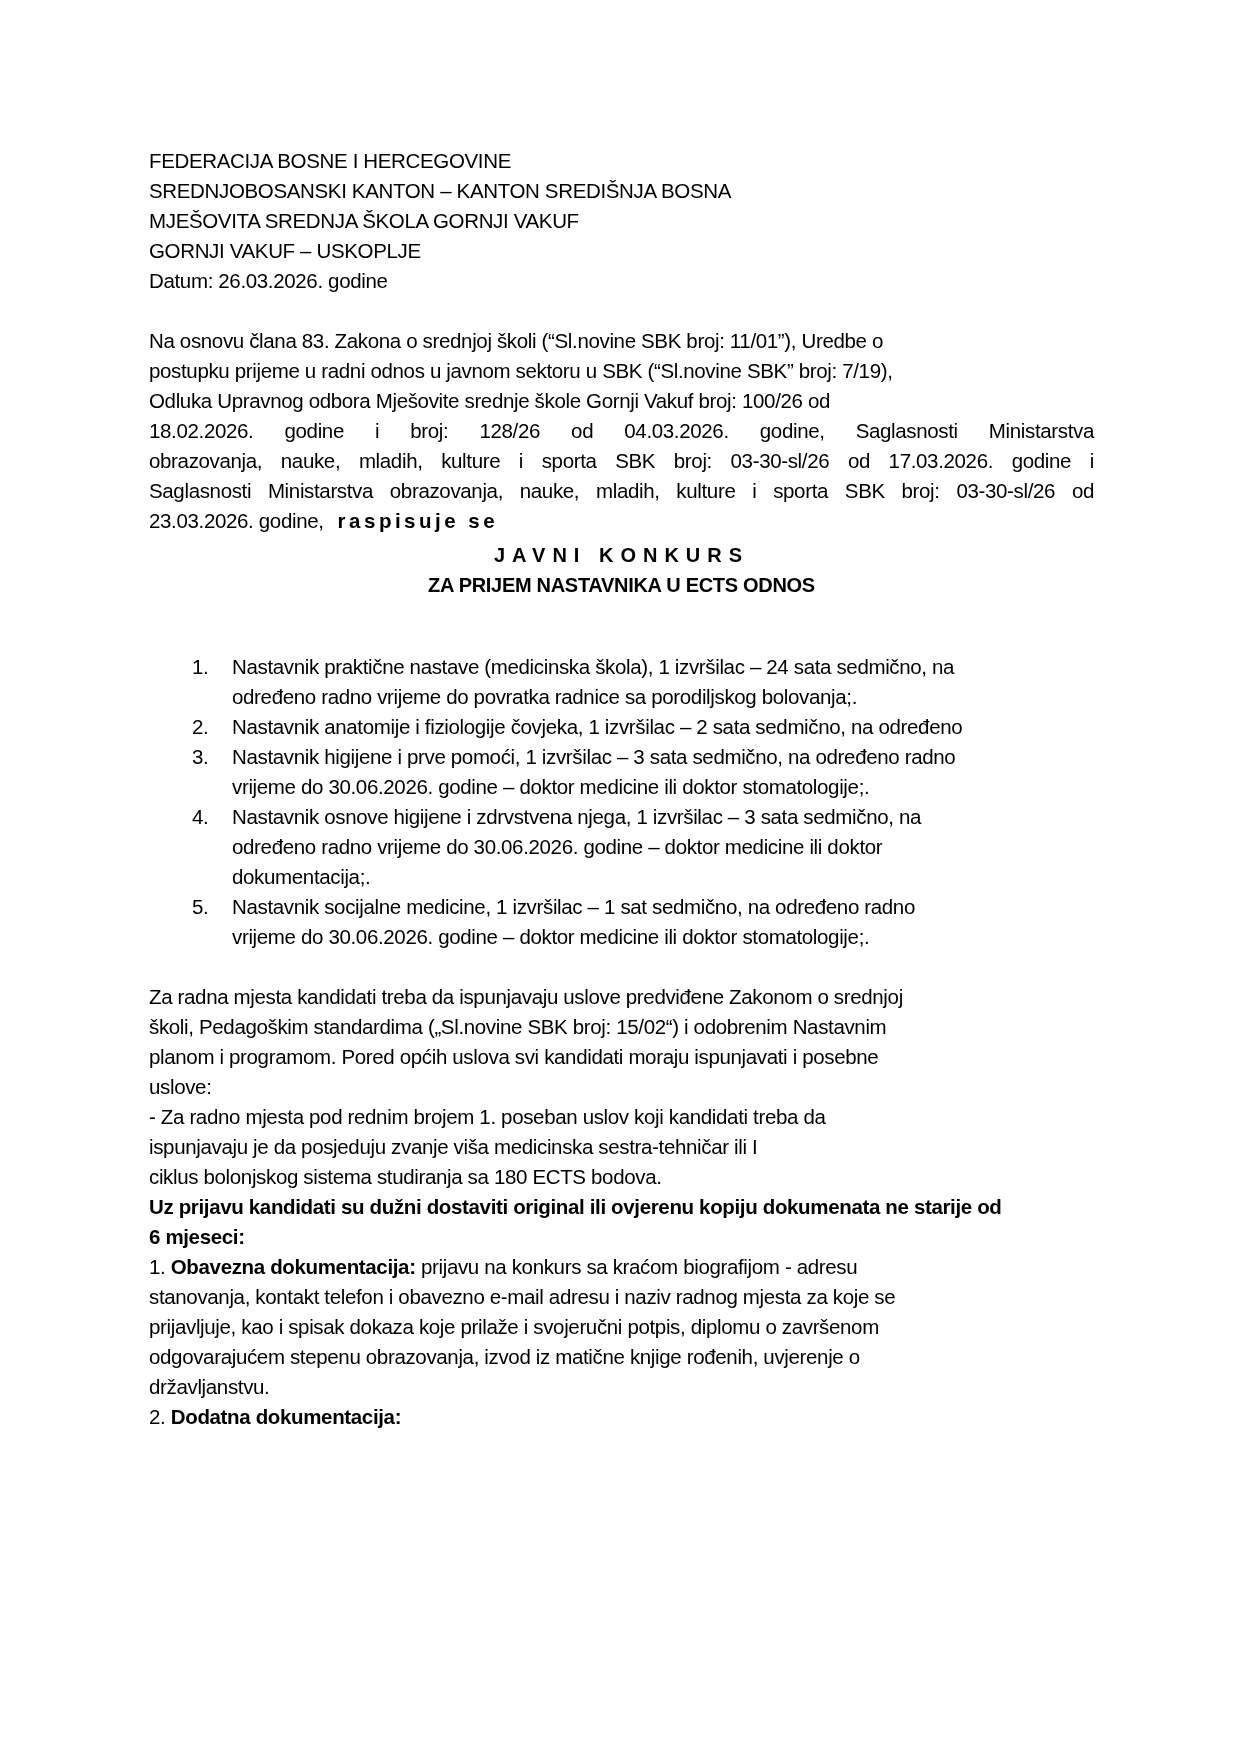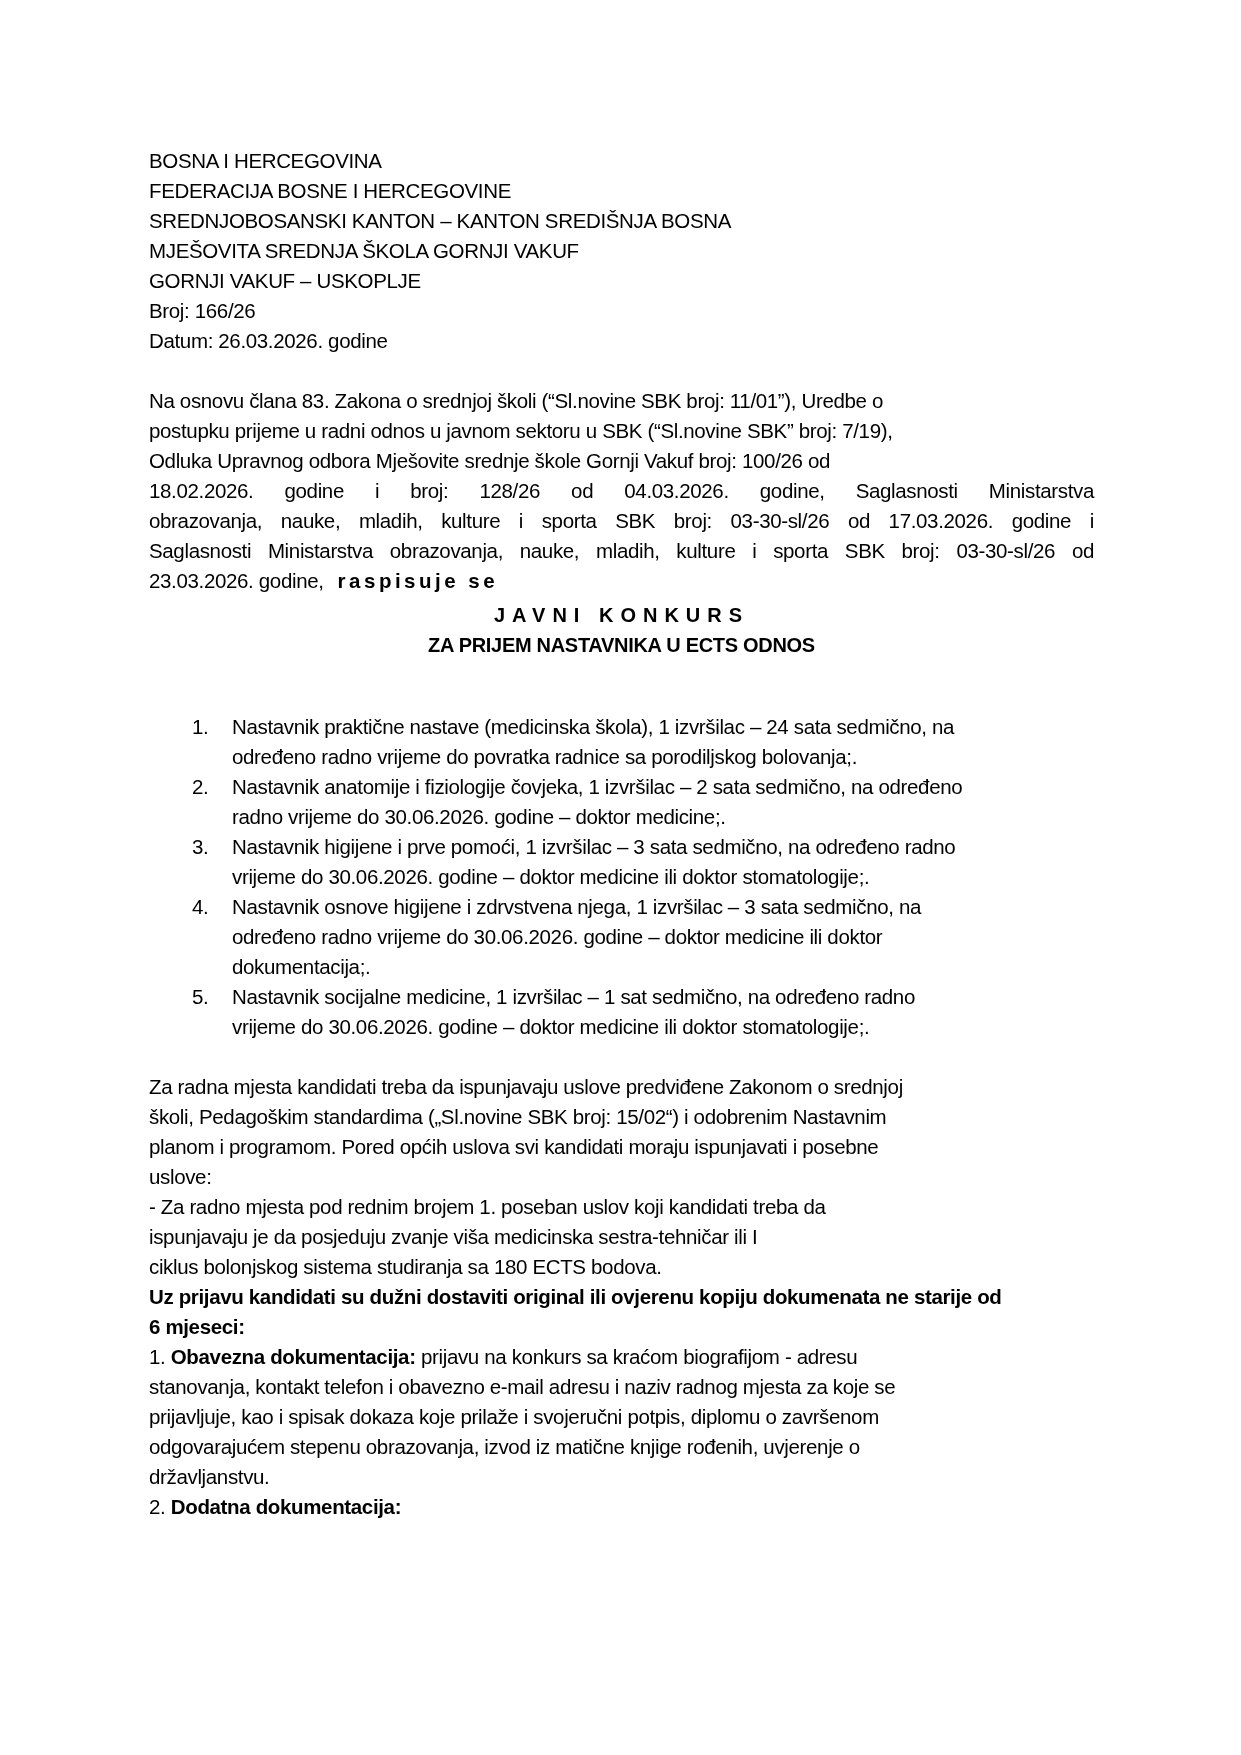--- a/index.html
+++ b/index.html
@@ -60,26 +60,24 @@
     }
     ol.positions li .line { white-space: nowrap; }
     .bold { font-weight: bold; }
   </style>
 </head>
 <body>
 
 <div class="page">
 
   <div>
-    <span class="line">BOSNA I HERCEGOVINA</span>
     <span class="line">FEDERACIJA BOSNE I HERCEGOVINE</span>
     <span class="line">SREDNJOBOSANSKI KANTON – KANTON SREDIŠNJA BOSNA</span>
     <span class="line">MJEŠOVITA SREDNJA ŠKOLA GORNJI VAKUF</span>
     <span class="line">GORNJI VAKUF – USKOPLJE</span>
-    <span class="line">Broj: 166/26</span>
     <span class="line">Datum: 26.03.2026. godine</span>
   </div>
 
   <div class="gap"></div>
 
   <div>
     <span class="line">Na osnovu člana 83. Zakona o srednjoj školi (“Sl.novine SBK broj: 11/01”), Uredbe o</span>
     <span class="line">postupku prijeme u radni odnos u javnom sektoru u SBK (“Sl.novine SBK” broj: 7/19),</span>
     <span class="line">Odluka Upravnog odbora Mješovite srednje škole Gornji Vakuf broj: 100/26 od</span>
     <div class="justify">18.02.2026. godine i broj: 128/26 od 04.03.2026. godine, Saglasnosti Ministarstva</div>
@@ -95,21 +93,20 @@
 
   <ol class="positions">
     <li>
       <span class="num">1.</span>
       <span class="line">Nastavnik  praktične nastave (medicinska škola), 1 izvršilac – 24 sata sedmično, na</span>
       <span class="line">određeno radno vrijeme do povratka radnice sa porodiljskog bolovanja;.</span>
     </li>
     <li>
       <span class="num">2.</span>
       <span class="line">Nastavnik anatomije i fiziologije čovjeka, 1 izvršilac – 2 sata sedmično, na određeno</span>
-      <span class="line">radno vrijeme do 30.06.2026. godine – doktor medicine;.</span>
     </li>
     <li>
       <span class="num">3.</span>
       <span class="line">Nastavnik higijene i prve pomoći, 1 izvršilac – 3 sata sedmično, na određeno radno</span>
       <span class="line">vrijeme do 30.06.2026. godine  – doktor medicine ili doktor stomatologije;.</span>
     </li>
     <li>
       <span class="num">4.</span>
       <span class="line">Nastavnik osnove higijene i zdrvstvena njega, 1 izvršilac – 3 sata sedmično, na</span>
       <span class="line">određeno radno vrijeme do 30.06.2026. godine  – doktor medicine ili doktor</span>

